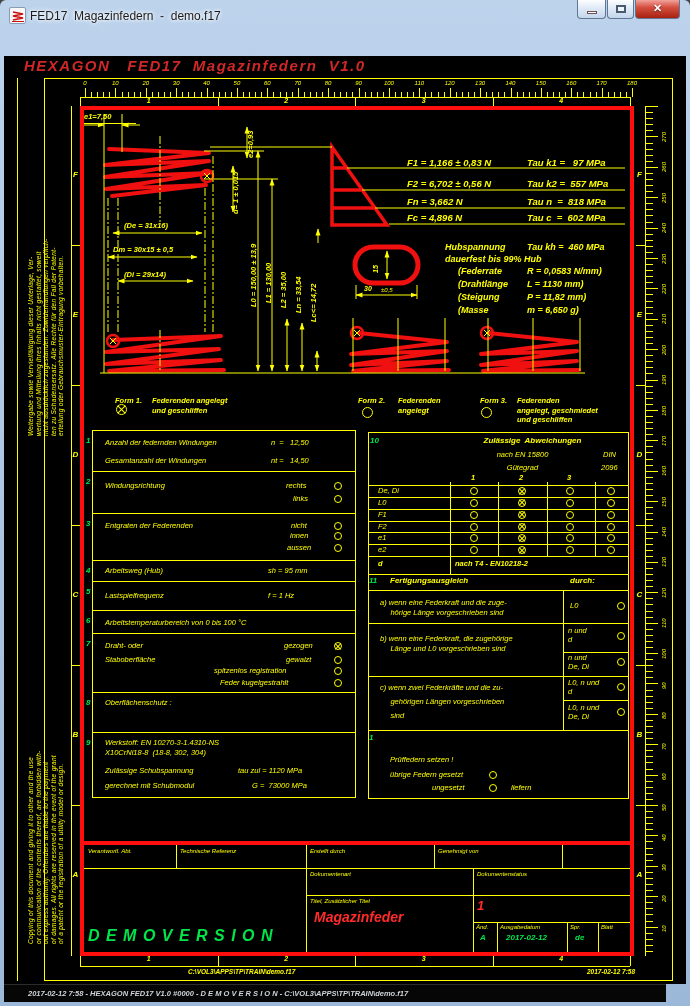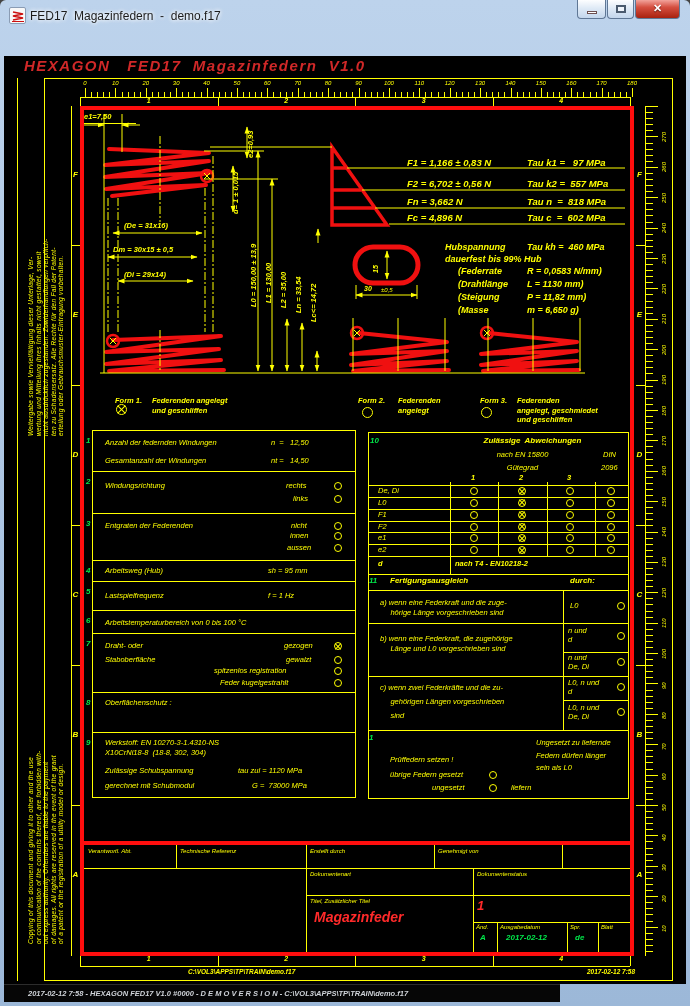--- a/index.html
+++ b/index.html
@@ -19,21 +19,21 @@
   .wb.close{width:45px;background:linear-gradient(#f2a39b,#d54f40 40%,#a8210f);}
   .g-min{position:absolute;left:9px;top:11px;width:10px;height:3px;background:#fff;border:1px solid #6d4f4f;}
   .g-max{position:absolute;left:8px;top:5px;width:10px;height:8px;border:2px solid #4a5a6e;background:#eef4fb;}
   .g-x{position:absolute;left:0;top:2px;width:100%;text-align:center;color:#fff;font-size:11px;font-weight:bold;text-shadow:0 1px 1px #5a0f08;}
   .menubar{position:absolute;left:4px;top:32px;width:682px;height:24px;
            background:linear-gradient(#f8fafd,#e2ebf6);border-bottom:1px solid #b0c2d8;
            display:flex;align-items:center;padding-left:4px;}
   .mi{font-size:11.5px;color:#111;padding:3px 8px;white-space:pre;}
   
   .client{position:absolute;left:4px;top:56px;width:682px;height:928px;background:#000;}
-  .statusbar{position:absolute;left:4px;top:984px;width:556px;height:18px;background:#060606;border-top:1px solid #2c2c2c;}
+  .statusbar{position:absolute;left:4px;top:984px;width:662px;height:18px;background:#060606;border-top:1px solid #2c2c2c;}
   .status-t{position:absolute;left:24px;top:4px;font-size:7.5px;font-weight:bold;font-style:italic;color:#cfd3d8;white-space:pre;}
   .heading{position:absolute;left:24px;top:57px;font-size:15px;font-weight:bold;font-style:italic;
            color:#d02828;letter-spacing:1.5px;white-space:pre;}
   
   .hl{position:absolute;height:1px;background:#ffff00;}
   .vl{position:absolute;width:1px;background:#ffff00;}
   .t{position:absolute;color:#ffff00;font-style:italic;white-space:pre;font-size:8px;line-height:10px;}
   .t6{font-size:6px;line-height:6.5px;}
   .t7{font-size:6.5px;line-height:7.5px;}
   .t75{font-size:7.5px;line-height:9.5px;}
@@ -273,23 +273,20 @@
 De, Di</span>
   <span class="t t75" style="left:380px;top:681px;line-height:14px">c) wenn zwei Federkräfte und die zu-
      gehörigen Längen vorgeschrieben
      sind</span>
   <span class="t t75" style="left:568px;top:678px;line-height:9px">L0, n und
 d</span>
   <span class="t t75" style="left:568px;top:703px;line-height:9px">L0, n und
 De, Di</span>
 
   <span class="t grn t8b" style="left:369px;top:733px">1</span>
-  <span class="t t75" style="left:536px;top:737px;line-height:12.5px">Ungesetzt zu liefernde
-Federn dürfen länger
-sein als L0</span>
   <span class="t t75" style="left:390px;top:755px">Prüffedern setzen !</span>
   <span class="t t75" style="left:390px;top:770px">übrige Federn gesetzt</span>
   <span class="t t75" style="left:432px;top:783px">ungesetzt</span>
   <span class="t t75" style="left:511px;top:783px">liefern</span>
 
   <span class="t t6" style="left:88px;top:848px">Verantwortl. Abt.</span>
   <span class="t t6" style="left:180px;top:848px">Technische Referenz</span>
   <span class="t t6" style="left:310px;top:848px">Erstellt durch</span>
   <span class="t t6" style="left:438px;top:848px">Genehmigt von</span>
   <span class="t t6" style="left:310px;top:871px">Dokumentenart</span>
@@ -297,20 +294,21 @@
   <span class="t t6" style="left:310px;top:898px">Titel, Zusätzlicher Titel</span>
   <span class="t redtx b" style="left:314px;top:909px;font-size:14px;line-height:16px">Magazinfeder</span>
   <span class="t redtx b" style="left:477px;top:899px;font-size:13px;line-height:14px">1</span>
   <span class="t t6" style="left:476px;top:924px">Änd.</span>
   <span class="t grn t8b" style="left:480px;top:933px">A</span>
   <span class="t t6" style="left:500px;top:924px">Ausgabedatum</span>
   <span class="t grn t8b" style="left:506px;top:933px">2017-02-12</span>
   <span class="t t6" style="left:570px;top:924px">Spr.</span>
   <span class="t grn t8b" style="left:575px;top:933px">de</span>
   <span class="t t6" style="left:601px;top:924px">Blatt</span>
+  <span class="t grn b" style="left:88px;top:927px;font-size:16px;line-height:18px;letter-spacing:1px">D E M O V E R S I O N</span>
 
   <span class="t t7 b" style="left:188px;top:968px">C:\VOL3\APPS\TP\TRAIN\demo.f17</span>
   <span class="t t7 b" style="left:587px;top:968px">2017-02-12 7:58</span>
 
   <div class="statusbar">
     <span class="status-t">2017-02-12 7:58 - HEXAGON FED17 V1.0 #0000 - D E M O V E R S I O N - C:\VOL3\APPS\TP\TRAIN\demo.f17</span>
   </div>
 <i style="position: absolute; left: 44px; top: 78px; width: 628px; height: 1px; background: rgb(255, 255, 0);"></i>
     <i style="position: absolute; left: 44px; top: 980px; width: 628px; height: 1px; background: rgb(255, 255, 0);"></i>
     <i style="position: absolute; left: 44px; top: 78px; width: 1px; height: 902px; background: rgb(255, 255, 0);"></i>

